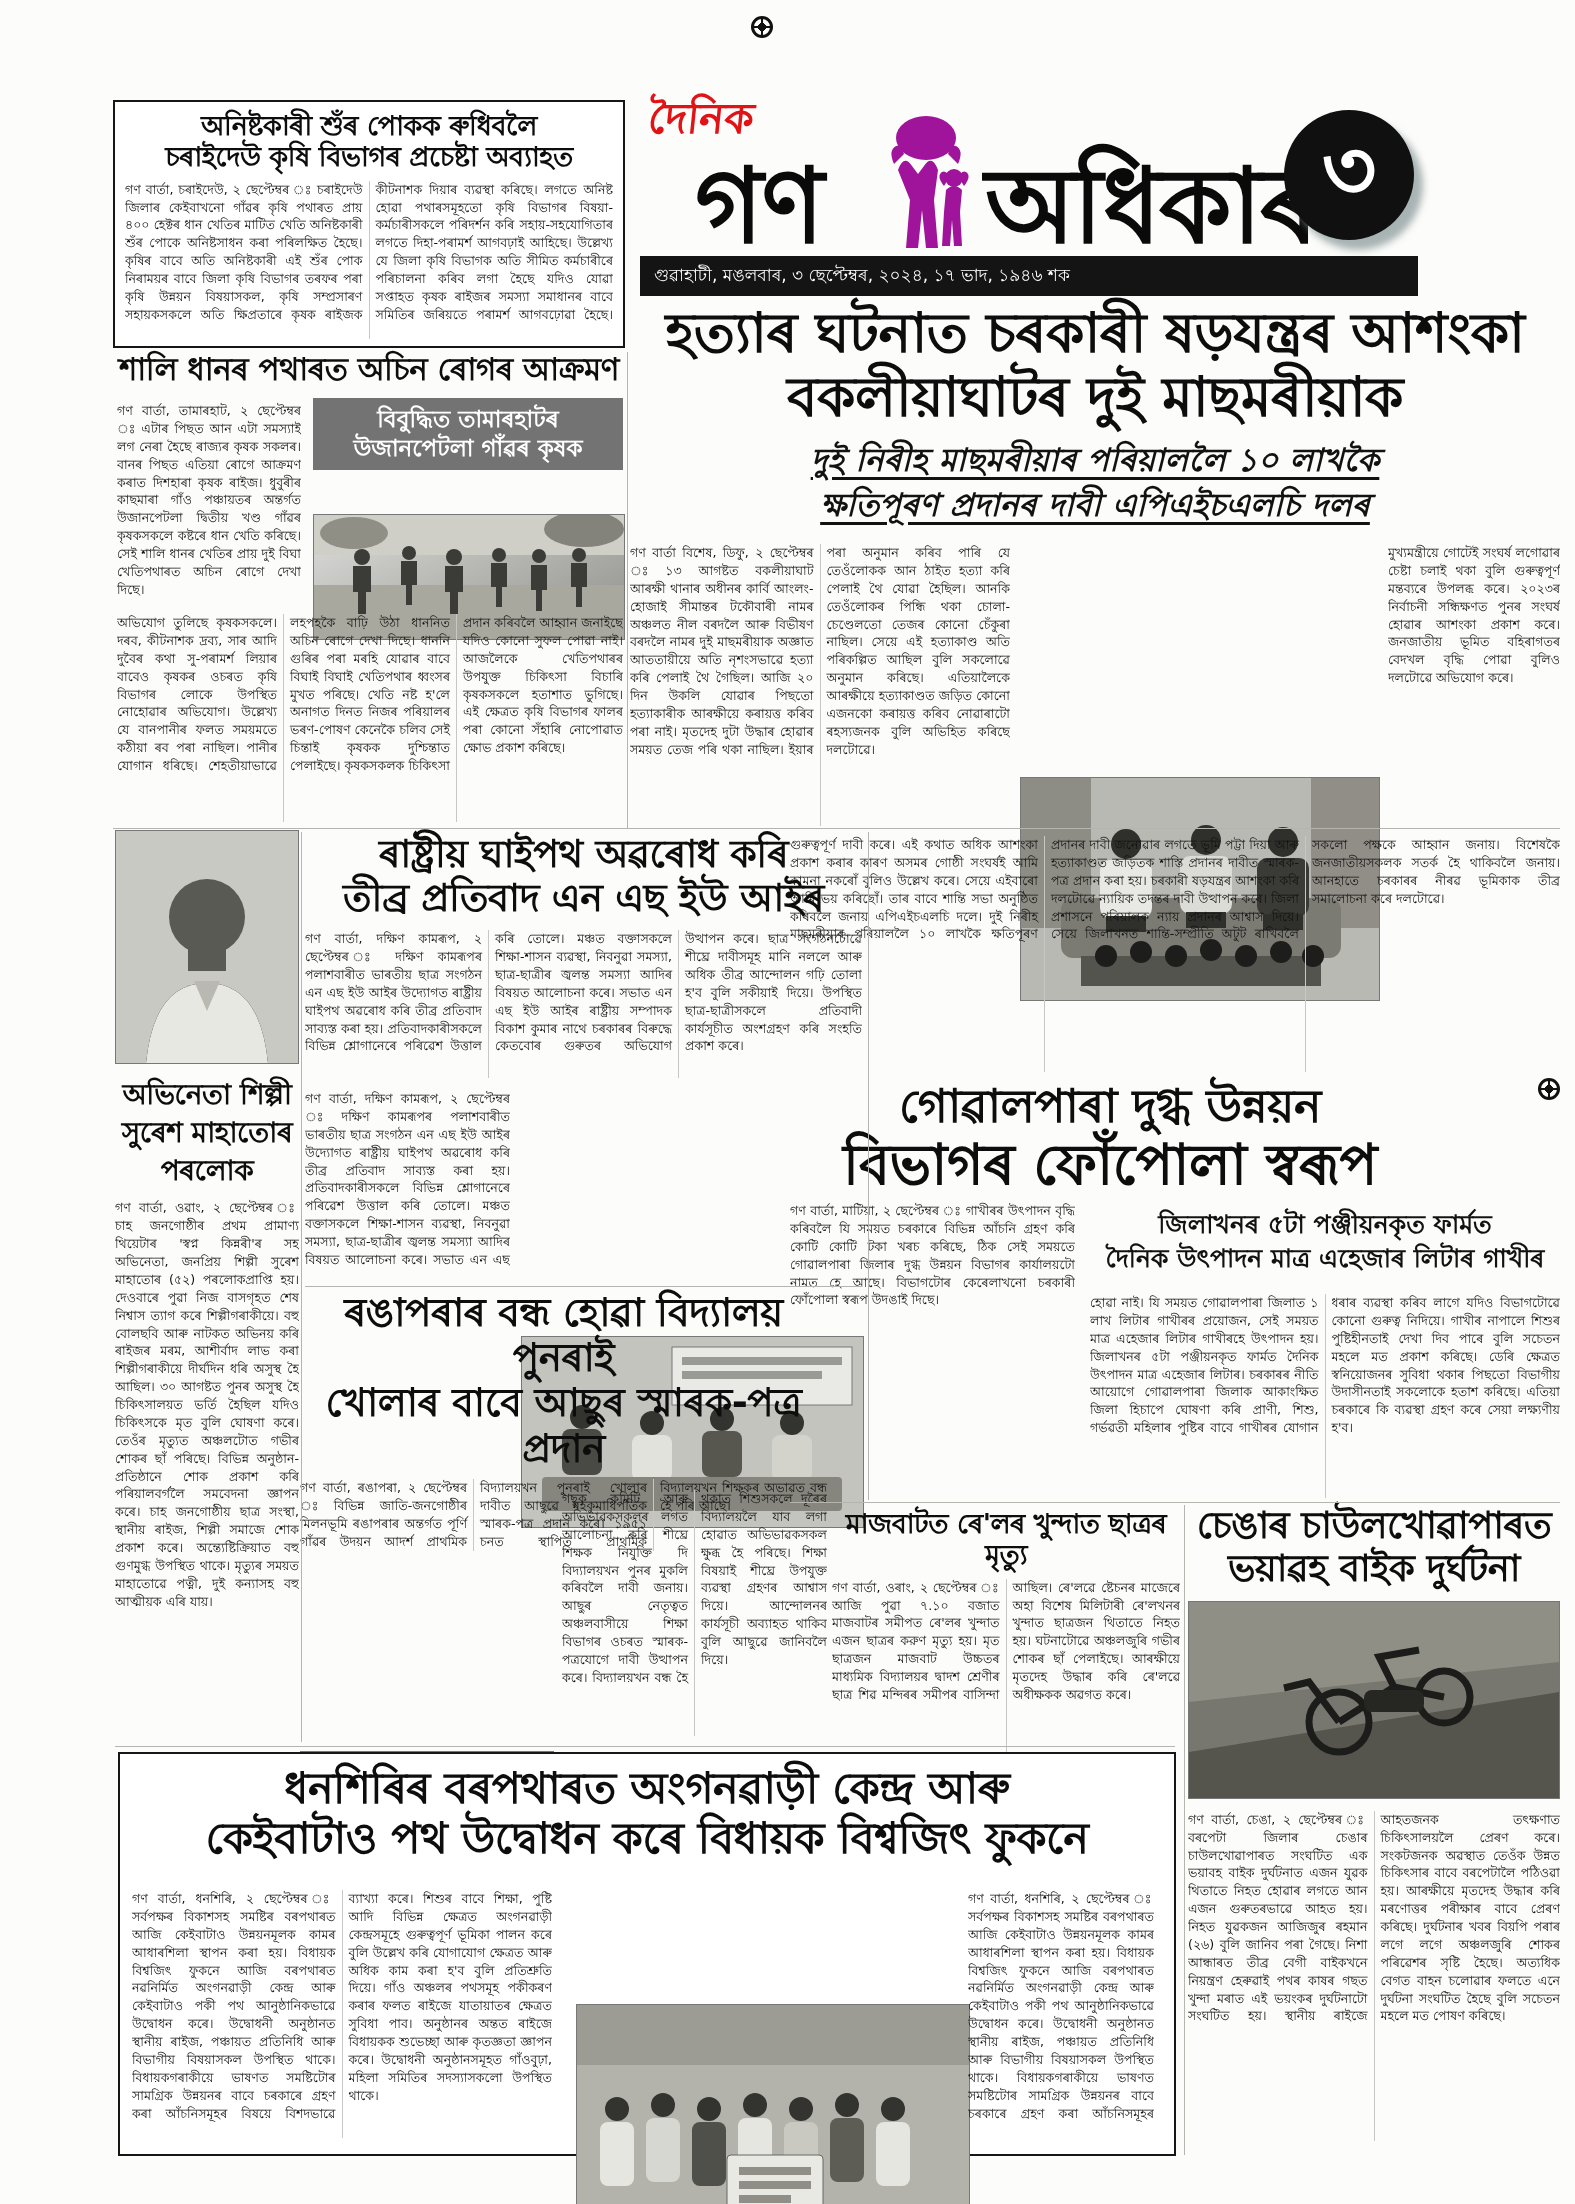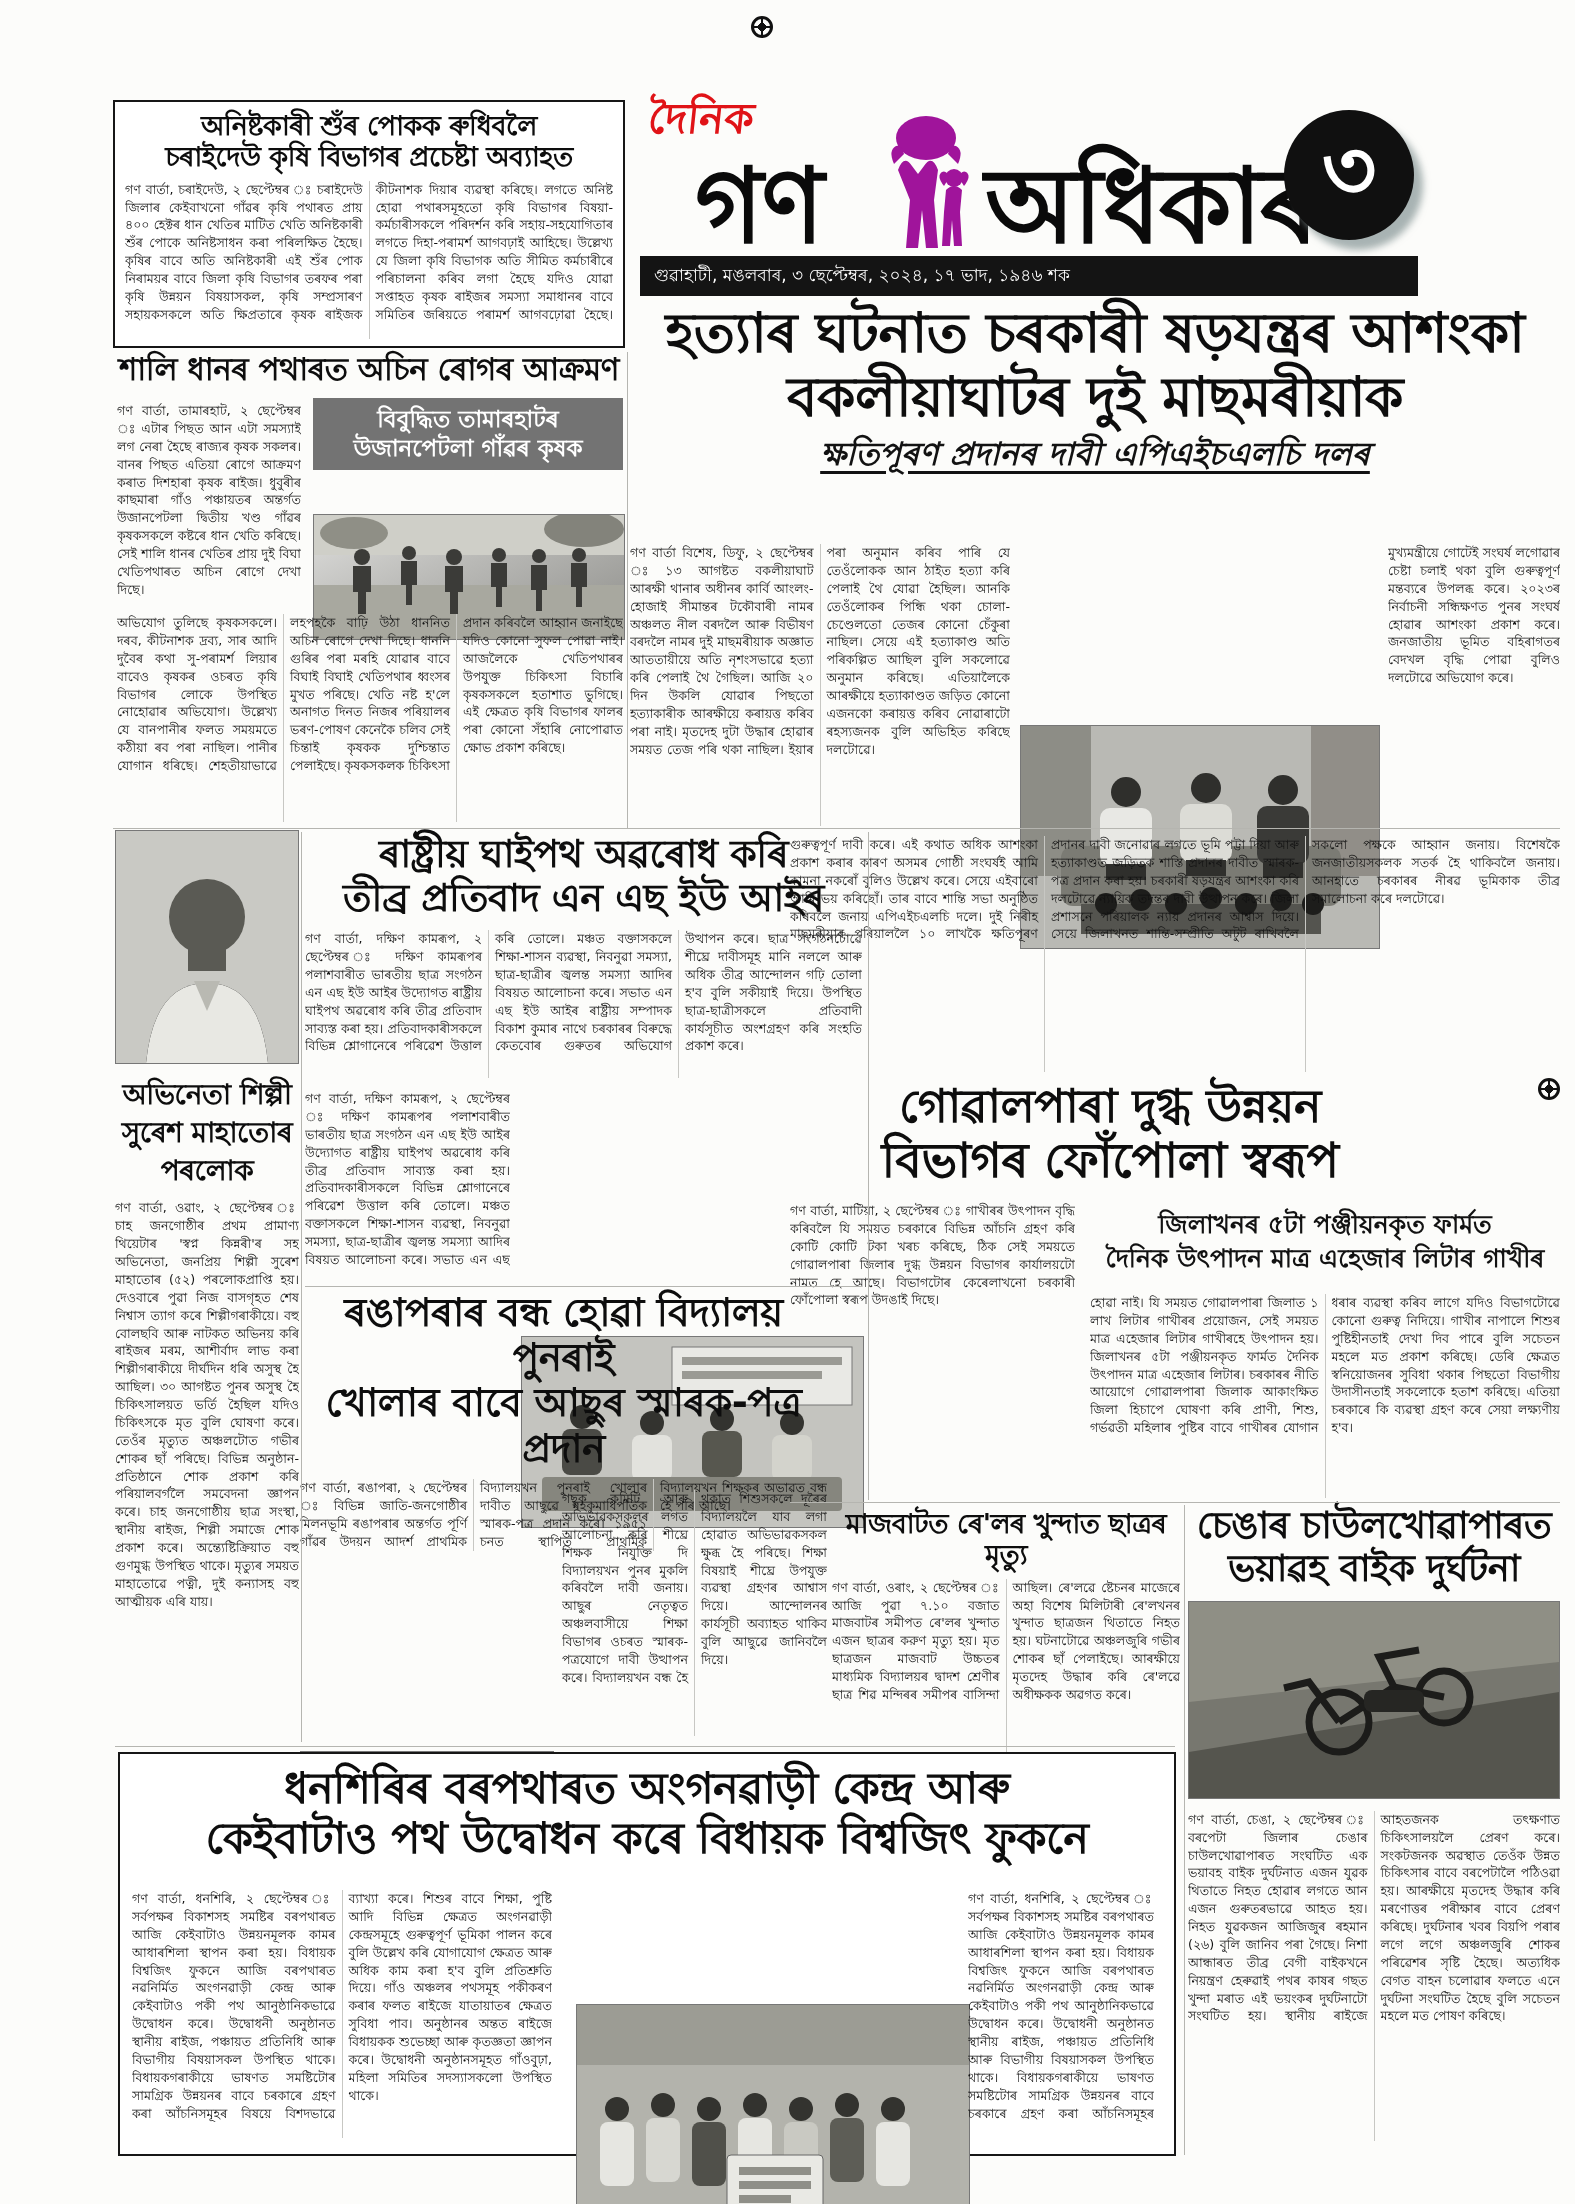--- a/index.html
+++ b/index.html
@@ -133,20 +133,21 @@
           </g>
       </g>
     </svg>
   </div>
   <div class="body-txt cols3 abs" style="left:4px;top:262px;width:506px;height:208px;">অভিযোগ তুলিছে কৃষকসকলে। দৰব, কীটনাশক দ্ৰব্য, সাৰ আদি দুবৈৰ কথা সু-পৰামৰ্শ লিয়াৰ বাবেও কৃষকৰ ওচৰত কৃষি বিভাগৰ লোকে উপস্থিত নোহোৱাৰ অভিযোগ। উল্লেখ্য যে বানপানীৰ ফলত সময়মতে কঠীয়া ৰব পৰা নাছিল। পানীৰ যোগান ধৰিছে। শেহতীয়াভাৱে লহপহকৈ বাঢ়ি উঠা ধাননিত অচিন ৰোগে দেখা দিছে। ধাননি গুৰিৰ পৰা মৰহি যোৱাৰ বাবে বিঘাই বিঘাই খেতিপথাৰ ধ্বংসৰ মুখত পৰিছে। খেতি নষ্ট হ'লে অনাগত দিনত নিজৰ পৰিয়ালৰ ভৰণ-পোষণ কেনেকৈ চলিব সেই চিন্তাই কৃষকক দুশ্চিন্তাত পেলাইছে। কৃষকসকলক চিকিৎসা প্ৰদান কৰিবলৈ আহ্বান জনাইছে যদিও কোনো সুফল পোৱা নাই। আজলৈকে খেতিপথাৰৰ উপযুক্ত চিকিৎসা বিচাৰি কৃষকসকলে হতাশাত ভুগিছে। এই ক্ষেত্ৰত কৃষি বিভাগৰ ফালৰ পৰা কোনো সঁহাৰি নোপোৱাত ক্ষোভ প্ৰকাশ কৰিছে।</div>
 </article>
 
 <article class="abs" style="left:630px;top:302px;width:930px;height:526px;">
   <div class="hl" style="font-size:55px;">হত্যাৰ ঘটনাত চৰকাৰী ষড়যন্ত্ৰৰ আশংকা</div>
   <div class="hl" style="font-size:55px;">বকলীয়াঘাটৰ দুই মাছমৰীয়াক</div>
+  <div class="subhead" style="font-size:32px;margin-top:10px;">দুই নিৰীহ মাছমৰীয়াৰ পৰিয়াললৈ ১০ লাখকৈ</div>
   <div class="subhead" style="font-size:32px;margin-top:4px;">ক্ষতিপূৰণ প্ৰদানৰ দাবী এপিএইচএলচি দলৰ</div>
   <div class="abs body-txt cols2" style="left:0;top:242px;width:380px;height:282px;">গণ বাৰ্তা বিশেষ, ডিফু, ২ ছেপ্টেম্বৰ ঃ ১৩ আগষ্টত বকলীয়াঘাট আৰক্ষী থানাৰ অধীনৰ কাৰ্বি আংলং-হোজাই সীমান্তৰ টকৌবাৰী নামৰ অঞ্চলত নীল বৰদলৈ আৰু বিভীষণ বৰদলৈ নামৰ দুই মাছমৰীয়াক অজ্ঞাত আততায়ীয়ে অতি নৃশংসভাৱে হত্যা কৰি পেলাই থৈ গৈছিল। আজি ২০ দিন উকলি যোৱাৰ পিছতো হত্যাকাৰীক আৰক্ষীয়ে কৰায়ত্ত কৰিব পৰা নাই। মৃতদেহ দুটা উদ্ধাৰ হোৱাৰ সময়ত তেজ পৰি থকা নাছিল। ইয়াৰ পৰা অনুমান কৰিব পাৰি যে তেওঁলোকক আন ঠাইত হত্যা কৰি পেলাই থৈ যোৱা হৈছিল। আনকি তেওঁলোকৰ পিন্ধি থকা চোলা-চেণ্ডেলতো তেজৰ কোনো চেঁকুৰা নাছিল। সেয়ে এই হত্যাকাণ্ড অতি পৰিকল্পিত আছিল বুলি সকলোৱে অনুমান কৰিছে। এতিয়ালৈকে আৰক্ষীয়ে হত্যাকাণ্ডত জড়িত কোনো এজনকো কৰায়ত্ত কৰিব নোৱাৰাটো ৰহস্যজনক বুলি অভিহিত কৰিছে দলটোৱে।</div>
   <div class="abs photo" style="left:390px;top:250px;width:358px;height:222px;">
     <svg viewBox="0 0 358 222">
       <rect width="358" height="222" fill="#b9b9b4"></rect>
       <rect x="0" y="0" width="70" height="150" fill="#8d8d86"></rect>
       <rect x="290" y="0" width="68" height="150" fill="#918e88"></rect>
       <rect x="40" y="120" width="280" height="60" rx="12" fill="#7b7b74"></rect>
       <g fill="#2f2f2c">
         <g transform="translate(105,108)">
@@ -230,21 +231,21 @@
   <div class="hl" style="font-size:28px;margin-top:12px;line-height:1.35;">
     <div>অভিনেতা শিল্পী</div>
     <div>সুৰেশ মাহাতোৰ</div>
     <div>পৰলোক</div>
   </div>
   <div class="body-txt single" style="height:520px;margin-top:10px;">গণ বাৰ্তা, ওৱাং, ২ ছেপ্টেম্বৰ ঃ চাহ জনগোষ্ঠীৰ প্ৰথম প্ৰামাণ্য থিয়েটাৰ 'স্বপ্ন কিন্নৰী'ৰ সহ অভিনেতা, জনপ্ৰিয় শিল্পী সুৰেশ মাহাতোৰ (৫২) পৰলোকপ্ৰাপ্তি হয়। দেওবাৰে পুৱা নিজ বাসগৃহত শেষ নিশ্বাস ত্যাগ কৰে শিল্পীগৰাকীয়ে। বহু বোলছবি আৰু নাটকত অভিনয় কৰি ৰাইজৰ মৰম, আশীৰ্বাদ লাভ কৰা শিল্পীগৰাকীয়ে দীৰ্ঘদিন ধৰি অসুস্থ হৈ আছিল। ৩০ আগষ্টত পুনৰ অসুস্থ হৈ চিকিৎসালয়ত ভৰ্তি হৈছিল যদিও চিকিৎসকে মৃত বুলি ঘোষণা কৰে। তেওঁৰ মৃত্যুত অঞ্চলটোত গভীৰ শোকৰ ছাঁ পৰিছে। বিভিন্ন অনুষ্ঠান-প্ৰতিষ্ঠানে শোক প্ৰকাশ কৰি পৰিয়ালবৰ্গলৈ সমবেদনা জ্ঞাপন কৰে। চাহ জনগোষ্ঠীয় ছাত্ৰ সংস্থা, স্থানীয় ৰাইজ, শিল্পী সমাজে শোক প্ৰকাশ কৰে। অন্ত্যেষ্টিক্ৰিয়াত বহু গুণমুগ্ধ উপস্থিত থাকে। মৃত্যুৰ সময়ত মাহাতোৱে পত্নী, দুই কন্যাসহ বহু আত্মীয়ক এৰি যায়।</div>
 </article>
 
 <article class="abs" style="left:790px;top:1080px;width:770px;height:420px;">
   <div class="hl" style="font-size:46px;width:560px;margin-left:40px;">গোৱালপাৰা দুগ্ধ উন্নয়ন</div>
-  <div class="hl" style="font-size:48px;width:560px;margin-left:40px;">বিভাগৰ ফোঁপোলা স্বৰূপ</div>
+  <div class="hl" style="font-size:56px;width:560px;margin-left:40px;">বিভাগৰ ফোঁপোলা স্বৰূপ</div>
   <div class="abs" style="left:300px;top:128px;width:470px;text-align:center;font-weight:700;font-size:25px;line-height:1.35;">
     <div>জিলাখনৰ ৫টা পঞ্জীয়নকৃত ফাৰ্মত</div>
     <div>দৈনিক উৎপাদন মাত্ৰ এহেজাৰ লিটাৰ গাখীৰ</div>
   </div>
   <div class="abs body-txt single" style="left:0;top:122px;width:285px;height:296px;">গণ বাৰ্তা, মাটিয়া, ২ ছেপ্টেম্বৰ ঃ গাখীৰৰ উৎপাদন বৃদ্ধি কৰিবলৈ যি সময়ত চৰকাৰে বিভিন্ন আঁচনি গ্ৰহণ কৰি কোটি কোটি টকা খৰচ কৰিছে, ঠিক সেই সময়তে গোৱালপাৰা জিলাৰ দুগ্ধ উন্নয়ন বিভাগৰ কাৰ্যালয়টো নামত হে আছে। বিভাগটোৰ কেৰেলাখনো চৰকাৰী ফোঁপোলা স্বৰূপ উদঙাই দিছে।</div>
   <div class="abs body-txt cols2" style="left:300px;top:214px;width:470px;height:204px;">হোৱা নাই। যি সময়ত গোৱালপাৰা জিলাত ১ লাখ লিটাৰ গাখীৰৰ প্ৰয়োজন, সেই সময়ত মাত্ৰ এহেজাৰ লিটাৰ গাখীৰহে উৎপাদন হয়। জিলাখনৰ ৫টা পঞ্জীয়নকৃত ফাৰ্মত দৈনিক উৎপাদন মাত্ৰ এহেজাৰ লিটাৰ। চৰকাৰৰ নীতি আয়োগে গোৱালপাৰা জিলাক আকাংক্ষিত জিলা হিচাপে ঘোষণা কৰি প্ৰাণী, শিশু, গৰ্ভৱতী মহিলাৰ পুষ্টিৰ বাবে গাখীৰৰ যোগান ধৰাৰ ব্যৱস্থা কৰিব লাগে যদিও বিভাগটোৱে কোনো গুৰুত্ব নিদিয়ে। গাখীৰ নাপালে শিশুৰ পুষ্টিহীনতাই দেখা দিব পাৰে বুলি সচেতন মহলে মত প্ৰকাশ কৰিছে। ডেৰি ক্ষেত্ৰত স্বনিয়োজনৰ সুবিধা থকাৰ পিছতো বিভাগীয় উদাসীনতাই সকলোকে হতাশ কৰিছে। এতিয়া চৰকাৰে কি ব্যৱস্থা গ্ৰহণ কৰে সেয়া লক্ষ্যণীয় হ'ব।</div>
 </article>
 
 <article class="abs" style="left:300px;top:1290px;width:527px;height:452px;">
   <div class="hl" style="font-size:39px;">ৰঙাপৰাৰ বন্ধ হোৱা বিদ্যালয় পুনৰাই</div>

